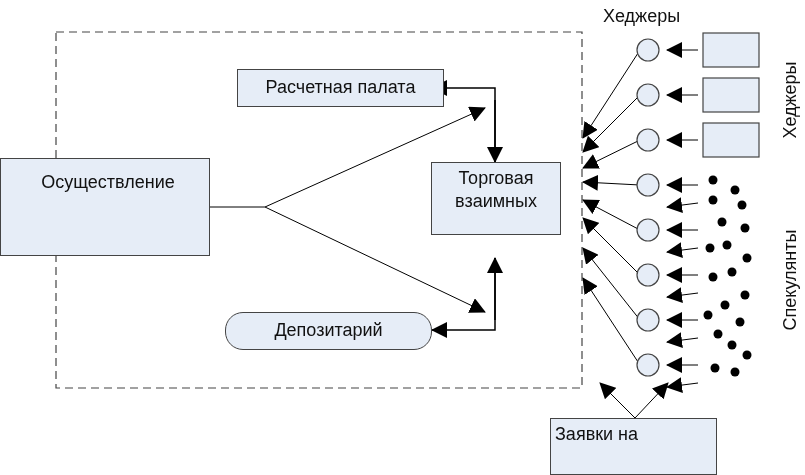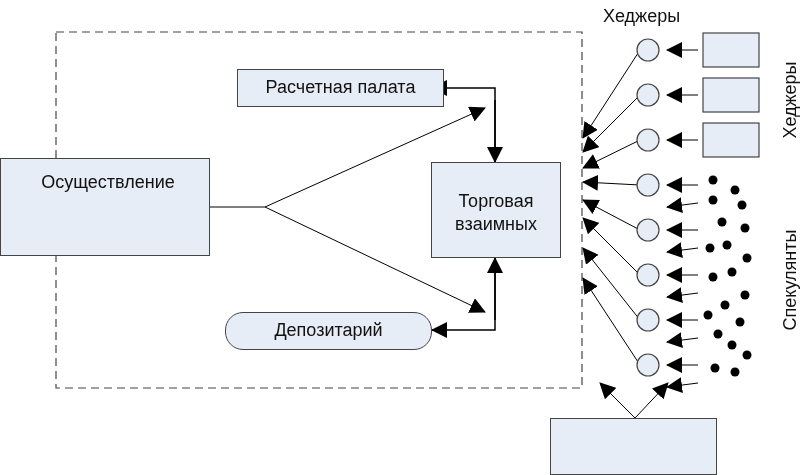--- a/index.html
+++ b/index.html
@@ -102,27 +102,28 @@
 </svg>
 
 <div class="box" style="left:0;top:158px;width:210px;height:98px;padding:12px 0 0 6px;text-align:center;">
   <div>Осуществление</div>
 </div>
 
 <div class="box" style="left:225px;top:69px;width:207px;height:38px;text-align:center;padding-top:6px;margin-left:12px;">
   <span>Расчетная палата</span>
 </div>
 
-<div class="box" style="left:431px;top:162px;width:130px;height:96px;text-align:center;padding-top:27px;">
+<div class="box" style="left:431px;top:162px;width:130px;height:73px;text-align:center;padding-top:4px;">
   <div>Торговая</div>
   <div>взаимных</div>
 </div>
 
 <div class="box" style="left:225px;top:312px;width:207px;height:38px;text-align:center;padding-top:6px;border-radius:18px;">
   <span>Депозитарий</span>
 </div>
 
 <div class="box" style="left:550px;top:418px;width:167px;height:57px;padding:4px 0 0 4px;">
+  <div>Заявки на</div>
 </div>
 
 <div class="lbl" style="left:603px;top:6px;">Хеджеры</div>
 <div class="lbl" style="left:790px;top:100px;transform:translate(-50%,-50%) rotate(-90deg);transform-origin:center;white-space:nowrap;">Хеджеры</div>
 <div class="lbl" style="left:790px;top:280px;transform:translate(-50%,-50%) rotate(-90deg);transform-origin:center;white-space:nowrap;">Спекулянты</div>
 
 </body></html>

